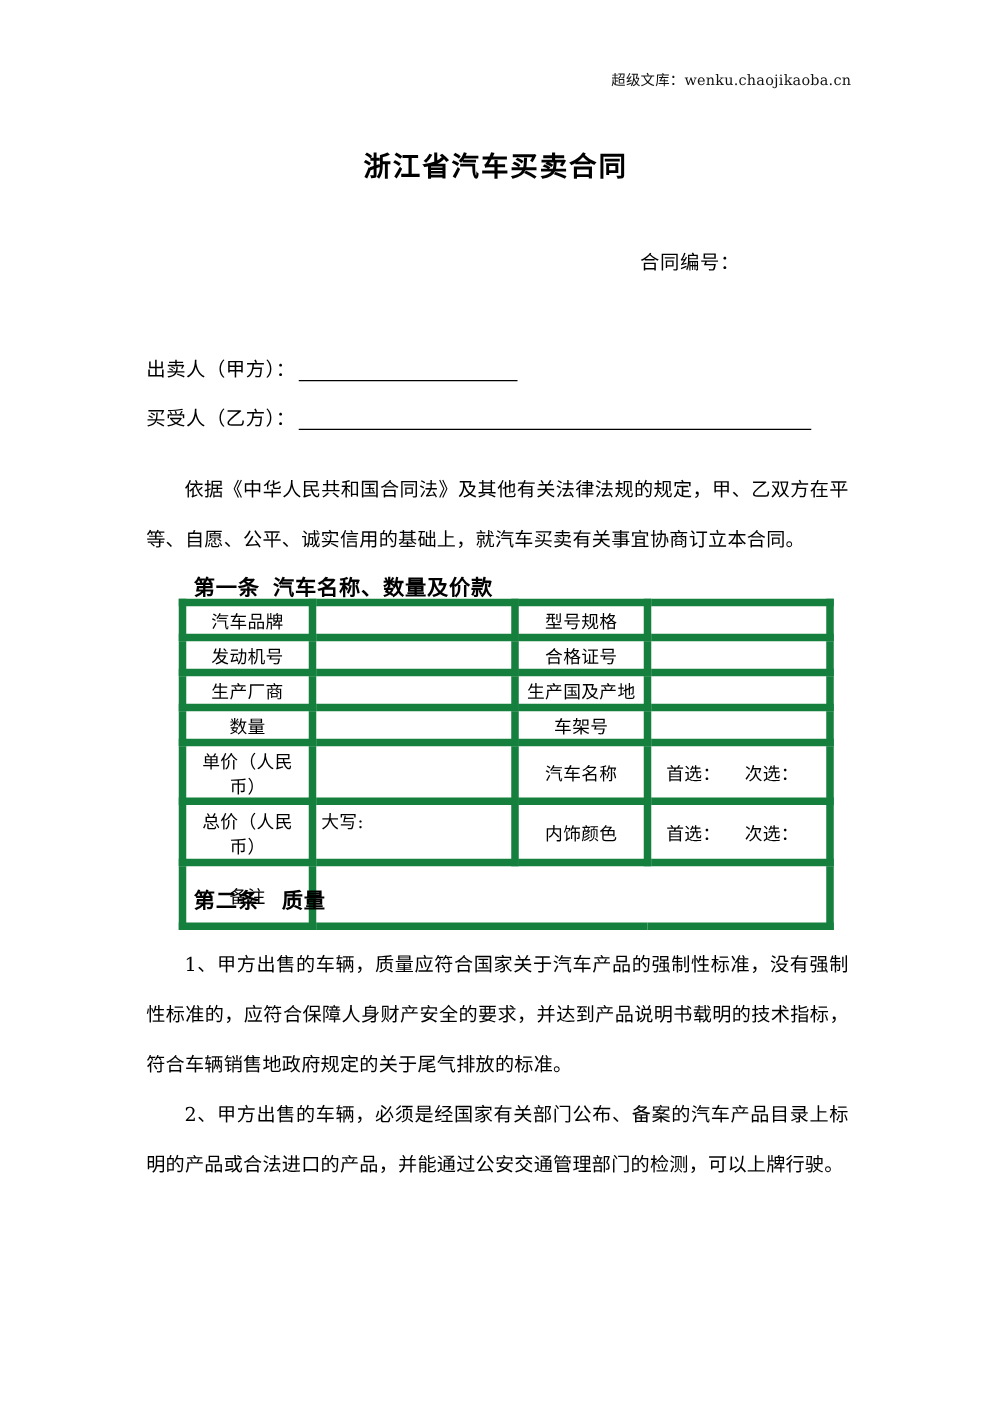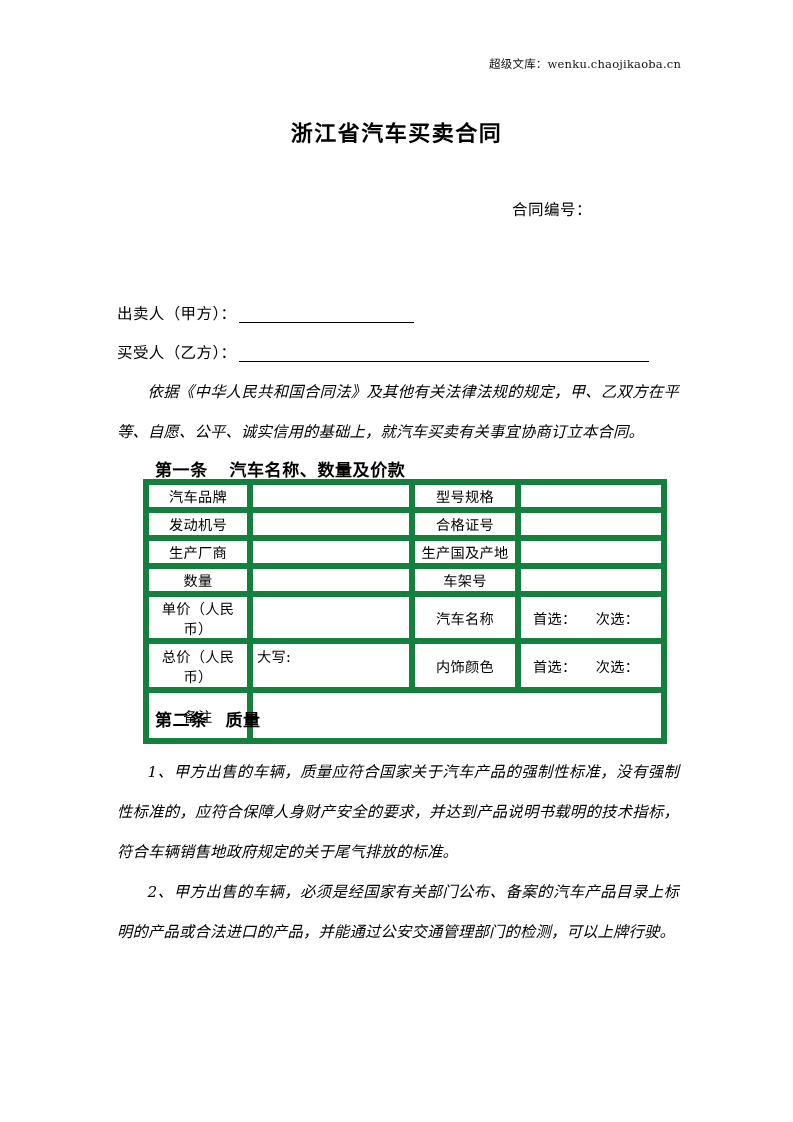--- a/index.html
+++ b/index.html
@@ -65,53 +65,52 @@
     left: 117px;
     font-size: 15.5px;
     letter-spacing: 0.4px;
     white-space: nowrap;
     display: flex;
     align-items: flex-end;
   }
   .party-line.seller { top: 283px; }
   .party-line.buyer  { top: 322px; }
 
-  .party-label { display: inline-block; margin-top: 18px; }
+  .party-label { display: inline-block; }
   .party-rule {
     display: inline-block;
     border-bottom: 1.6px solid #000;
     height: 15px;
     margin-left: 3px;
   }
   .party-line.seller .party-rule { width: 175px; }
   .party-line.buyer  .party-rule { width: 410px; }
 
   
   .body-para {
     position: absolute;
     left: 117px;
     width: 562px;
     font-size: 15.3px;
     line-height: 40px;
     text-indent: 2em;
     text-align: justify;
     text-justify: inter-ideograph;
     letter-spacing: 0.2px;
-    font-style: italic;
   }
   .intro-para { top: 357px; }
 
   .sec2-p1 { top: 737px; }
   .sec2-p2 { top: 857px; }
 
   
   .section-heading {
     position: absolute;
     left: 155px;
-    font-family: Liberation Mono, monospace;
+    font-family: Liberation Sans, sans-serif;
     font-weight: 700;
     font-size: 17px;
     letter-spacing: 0.6px;
     white-space: pre;
   }
   .sec1-heading { top: 442px; }
   .sec2-heading { top: 692px; }
 
   
   .spec-table {

